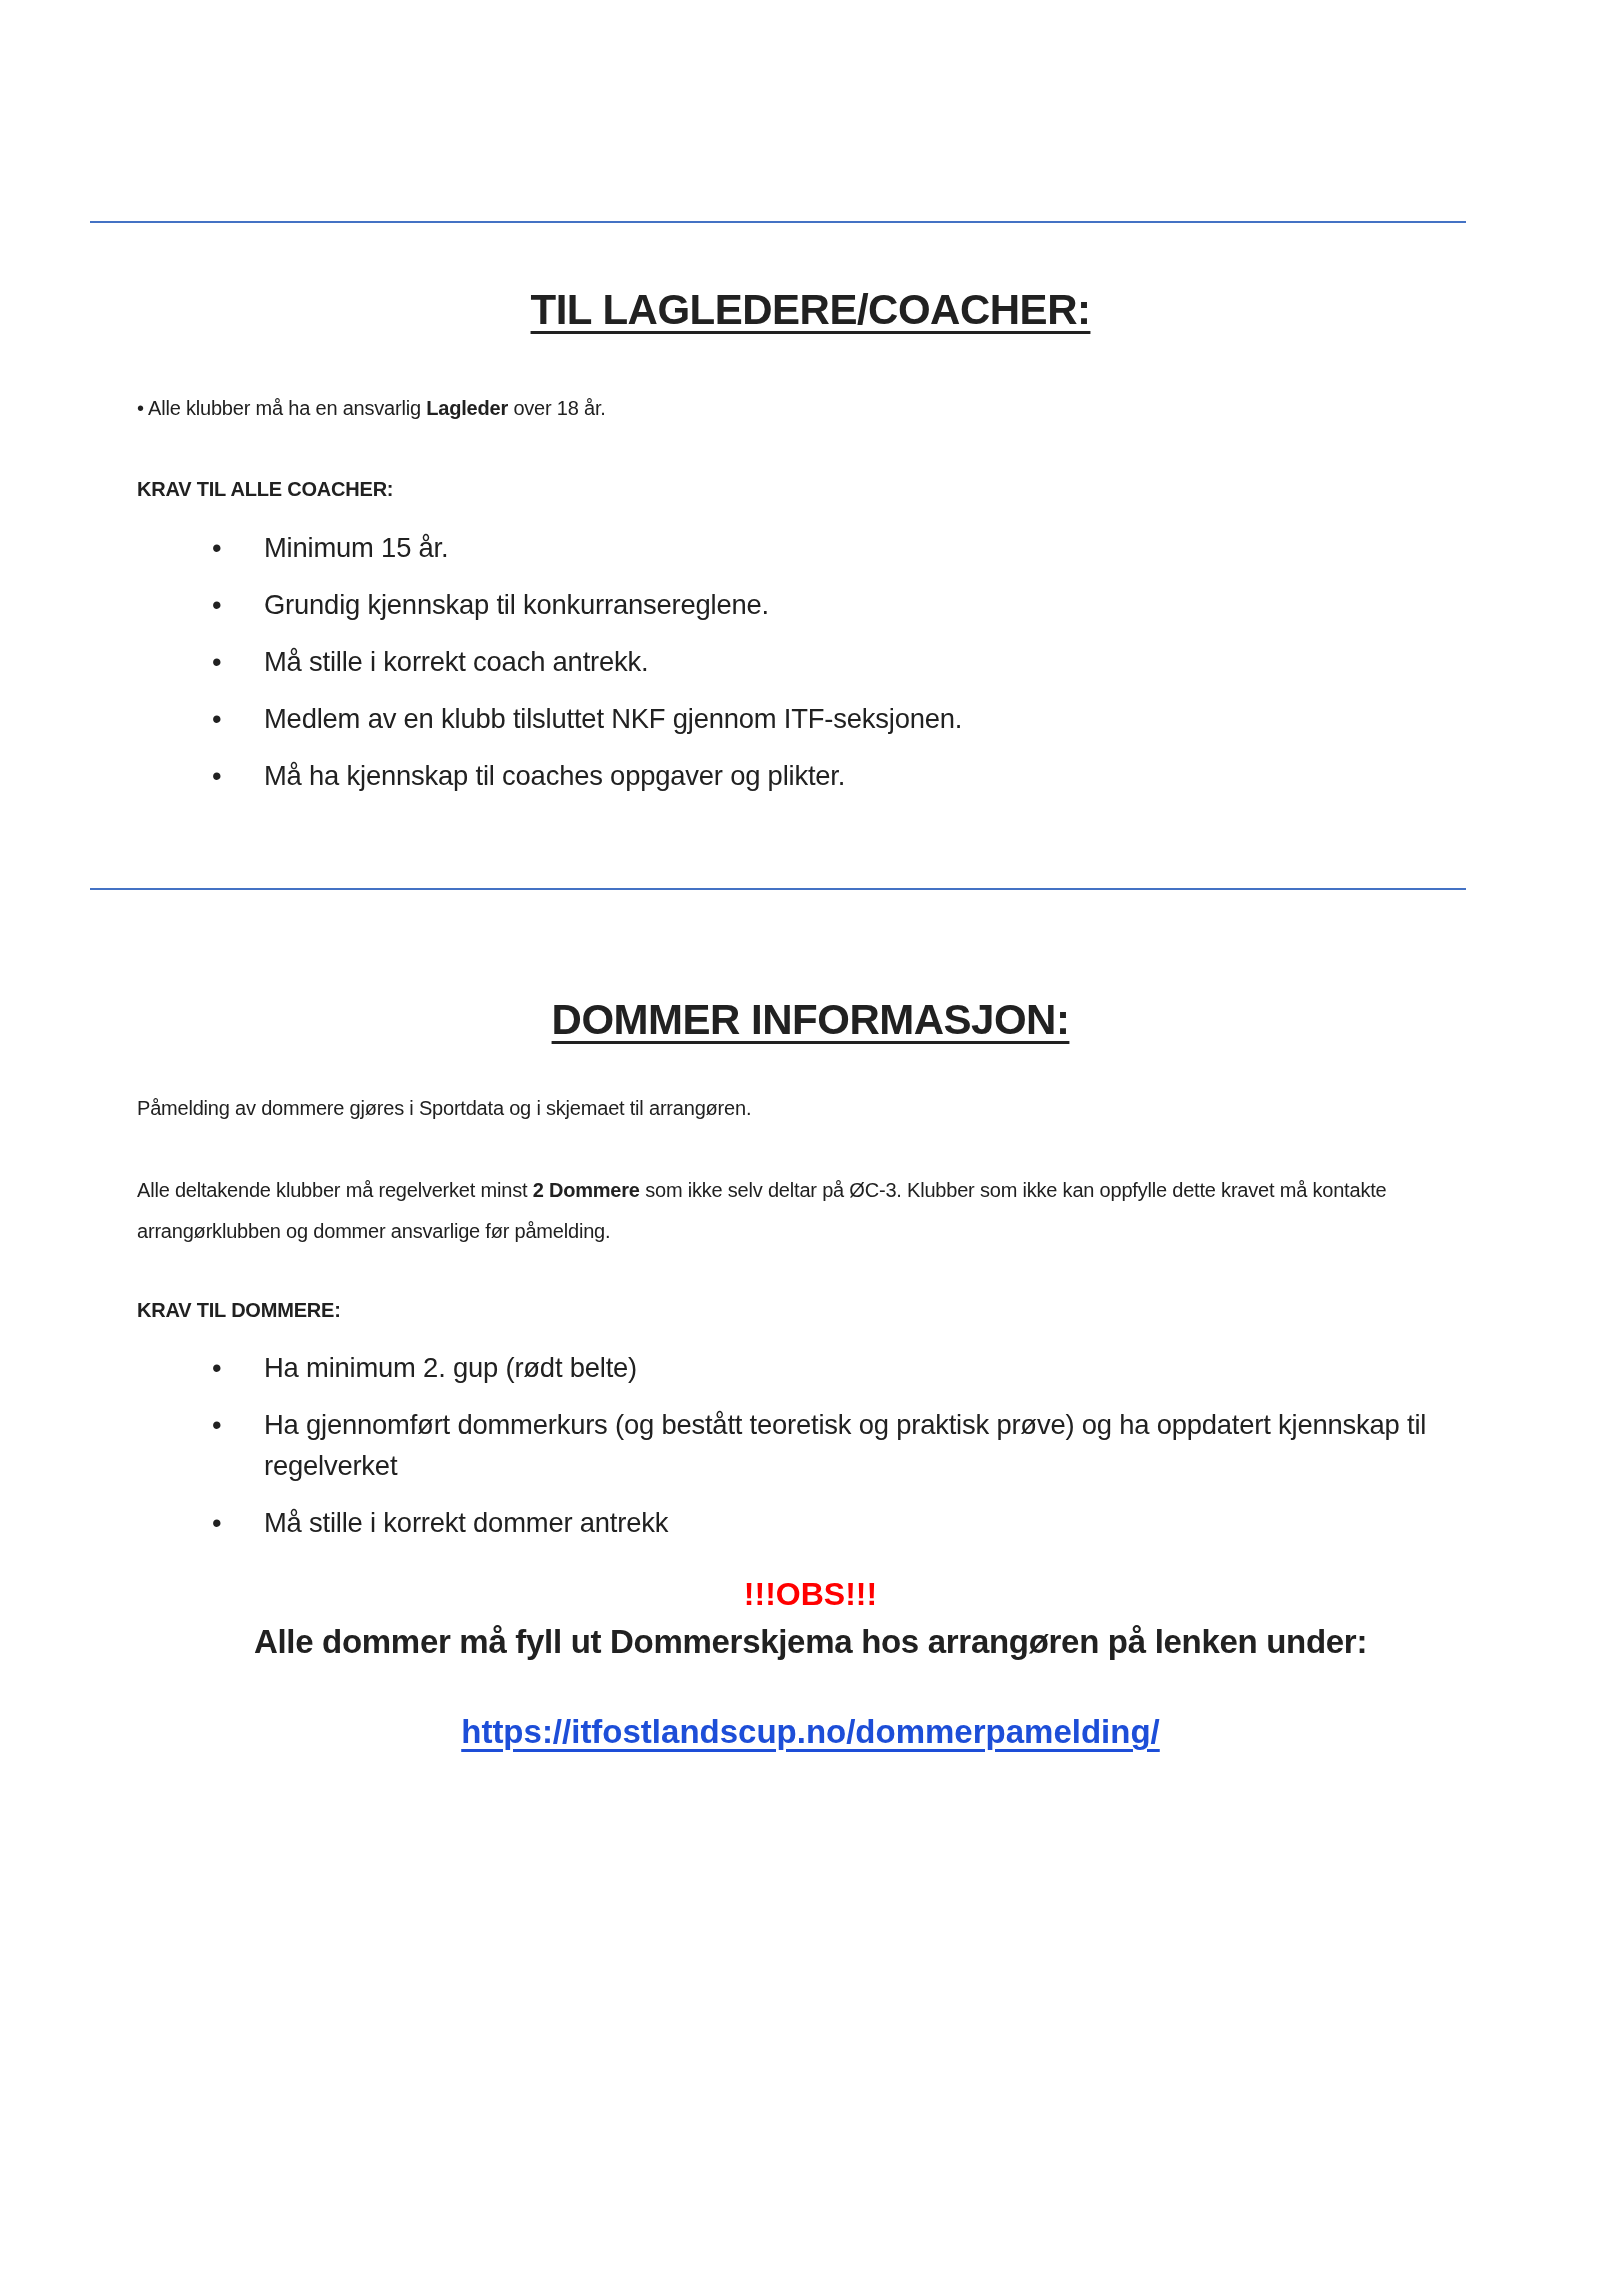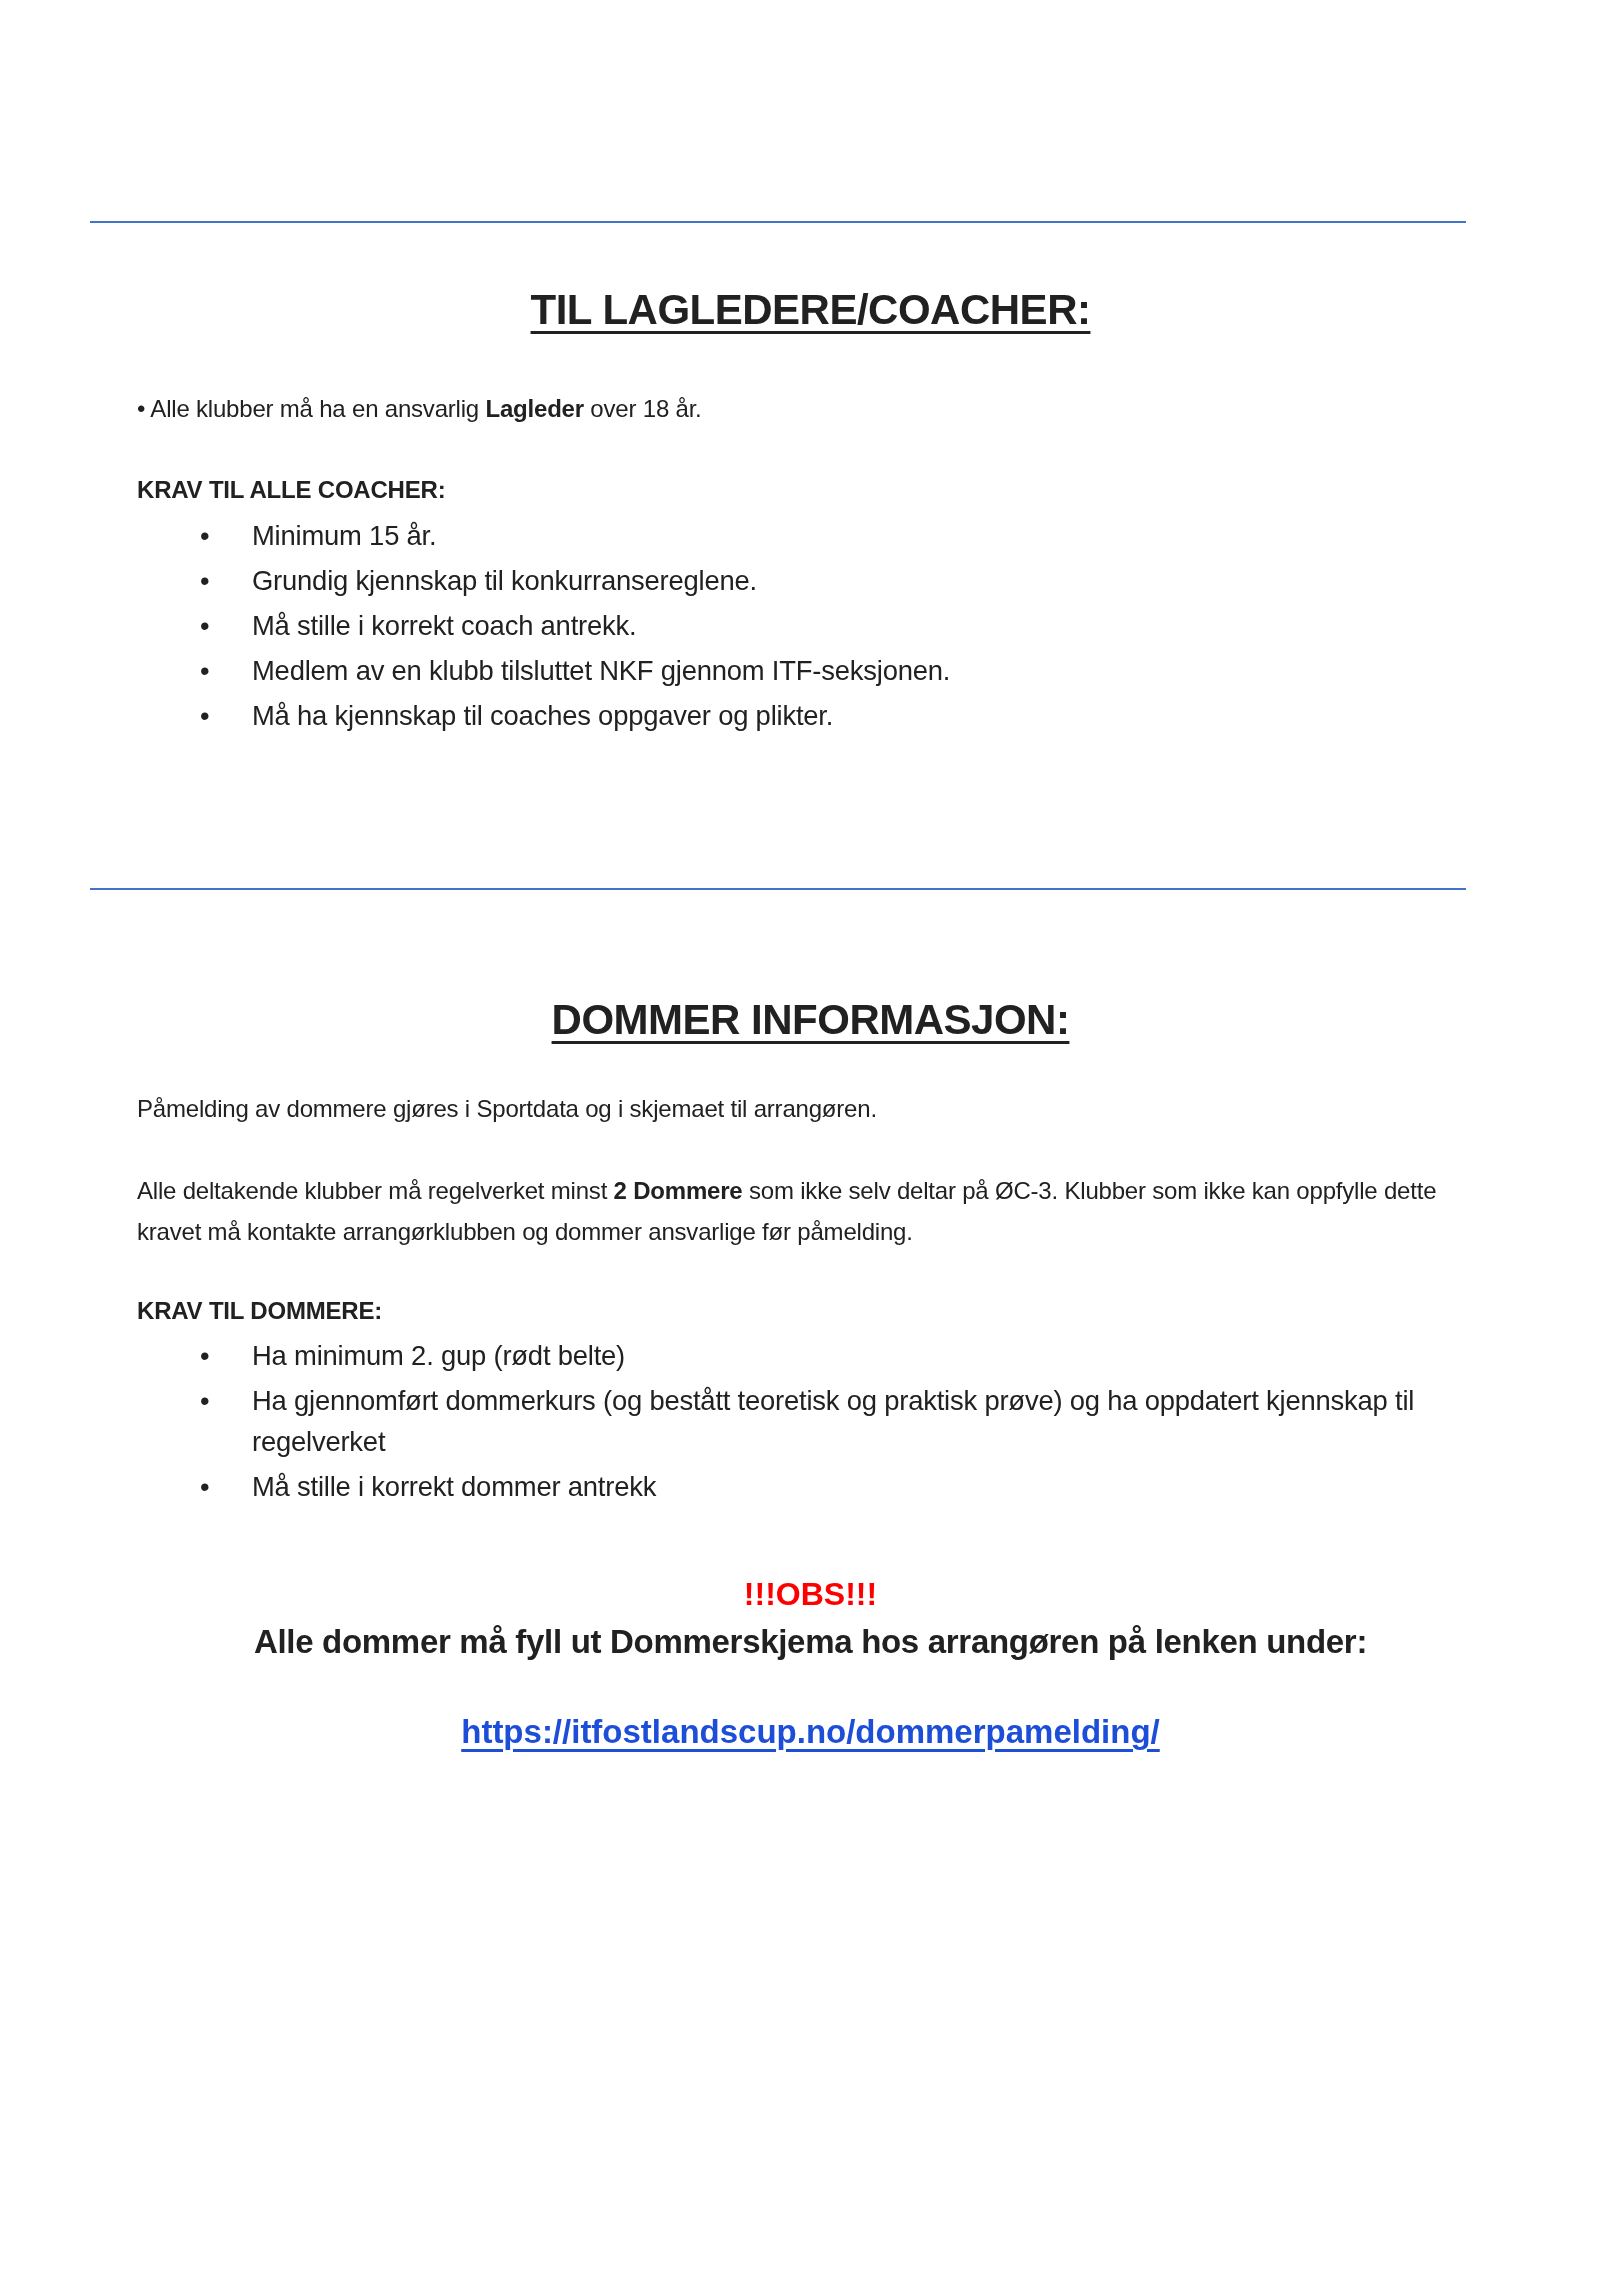--- a/index.html
+++ b/index.html
@@ -40,21 +40,21 @@
     letter-spacing: -0.5px;
     margin: 0;
   }
   .title-coaches { top: 286px; }
   .title-referees { top: 996px; }
 
   .body-text {
     position: absolute;
     left: 137px;
     width: 1353px;
-    font-size: 24px;
+    font-size: 20px;
     line-height: 41px;
     margin: 0;
     letter-spacing: -0.2px;
   }
   .coaches-intro { top: 388px; }
   .subhead {
     font-weight: bold;
   }
   .coaches-req-head { top: 469px; }
   .referees-p1 { top: 1088px; }
@@ -70,21 +70,21 @@
     list-style: none;
     font-size: 27.4px;
     line-height: 41px;
     letter-spacing: -0.2px;
   }
   .coaches-list { top: 511px; }
   .referees-list { top: 1331px; }
   ul.req-list li {
     position: relative;
     padding-left: 111px;
-    margin: 4px;
+    margin: 16px;
   }
   ul.req-list li::before {
     content: "\2022";
     position: absolute;
     left: 59px;
     top: 0;
   }
 
   .centered-line {
     position: absolute;

